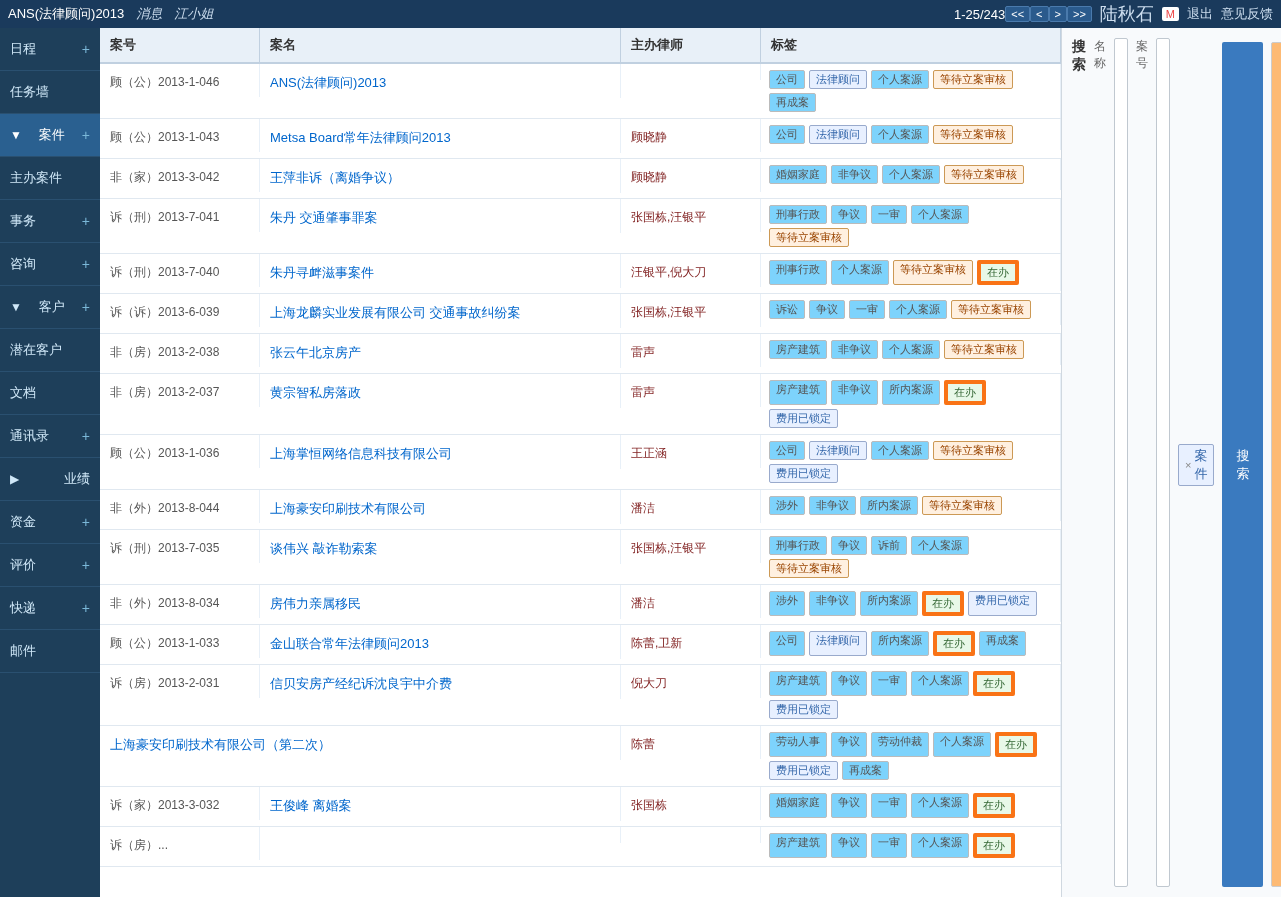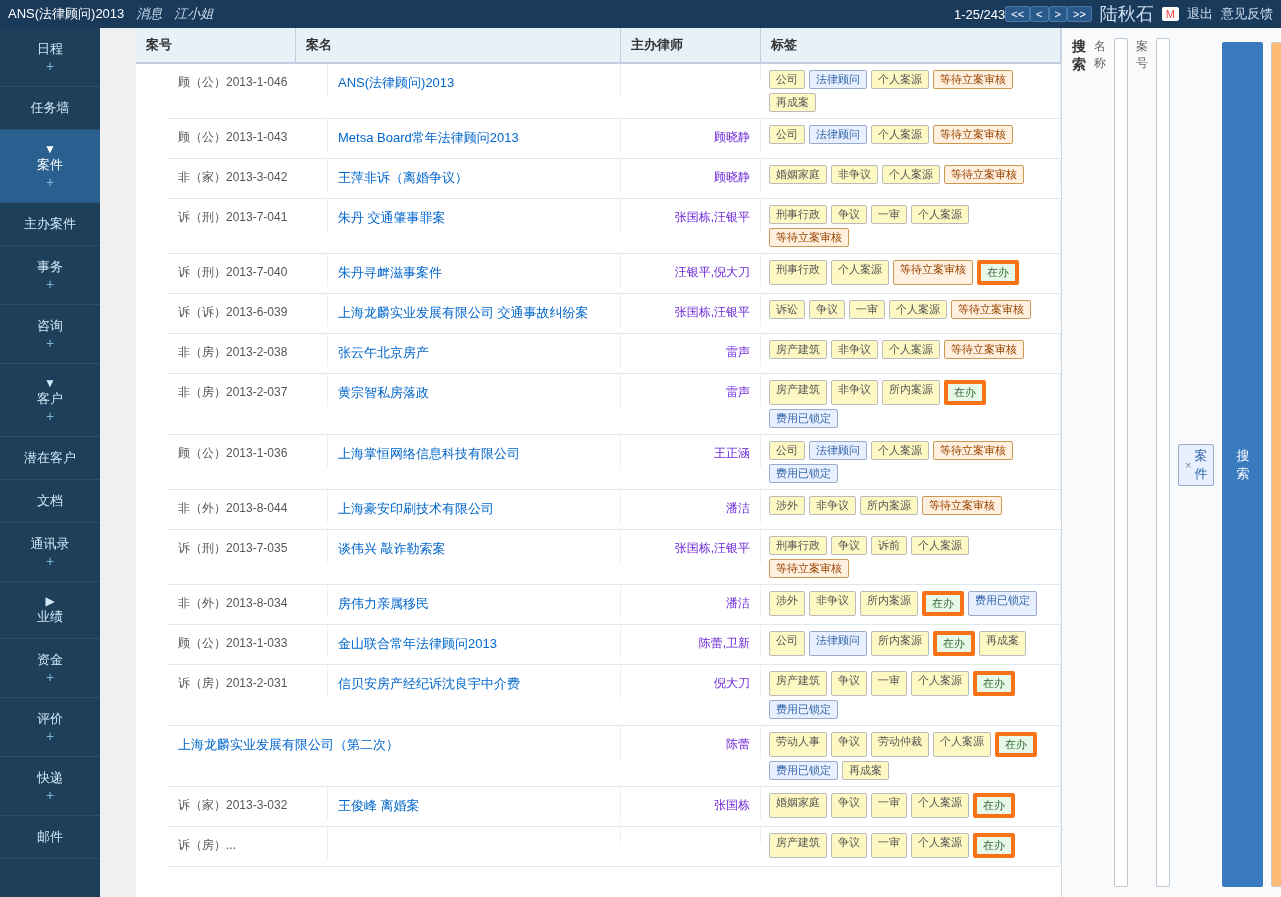--- a/index.html
+++ b/index.html
@@ -48,28 +48,27 @@
     }
     .sidebar-item {
       padding: 12px 10px;
       cursor: pointer;
       display: flex;
       align-items: center;
       justify-content: space-between;
       border-bottom: 1px solid #2a5070;
       font-size: 14px;
       color: #d0e8f8;
-      flex-direction: column;
     }
     .sidebar-item.active { background: #2a6090; color: #fff; }
     .sidebar-item .plus { font-size: 14px; color: #7bb8d8; }
     .sidebar-item .arrow { font-size: 12px; }
 
     
-    .content-area { display: flex; flex: 1; overflow: hidden; padding-left: 36px; }
+    .content-area { display: flex; flex: 1; overflow: hidden; }
 
     
     .table-panel {
       flex: 1;
       display: flex;
       flex-direction: column;
       overflow: hidden;
       background: #fff;
     }
 
@@ -86,47 +85,47 @@
       color: #333;
       border-right: 1px solid #c0d0e0;
       white-space: nowrap;
     }
     .th-case-no { width: 160px; }
     .th-case-name { flex: 1; }
     .th-lawyer { width: 140px; }
     .th-tags { width: 300px; }
 
     
-    .table-body { overflow-y: auto; flex: 1; margin-left: 32px; }
+    .table-body { overflow-y: auto; flex: 1; }
     .table-row {
       display: flex;
       border-bottom: 1px solid #e0e8f0;
       align-items: flex-start;
       min-height: 40px;
     }
     .td {
       padding: 6px 10px;
       color: #333;
       border-right: 1px solid #e8f0f8;
       word-break: break-all;
     }
     .td-case-no { width: 160px; flex-shrink: 0; color: #555; font-size: 12px; padding-top: 10px; }
     .td-case-name { flex: 1; color: #0066cc; cursor: pointer; padding-top: 10px; }
-    .td-lawyer { width: 140px; flex-shrink: 0; color: #6d28d9; font-size: 12px; padding-top: 10px; text-align: right; }
+    .td-lawyer { width: 140px; flex-shrink: 0; color: #7f1d1d; font-size: 12px; padding-top: 10px; }
     .td-tags { width: 300px; flex-shrink: 0; display: flex; flex-wrap: wrap; gap: 4px; padding: 6px 8px; }
 
     
     .tag {
       display: inline-block;
       padding: 1px 6px;
       border-radius: 2px;
       font-size: 11px;
       white-space: nowrap;
     }
-    .tag-gray { background: #fef9c3; border: 1px solid #bbb; color: #555; }
+    .tag-gray { background: #7dd3fc; border: 1px solid #bbb; color: #555; }
     .tag-blue { background: #e8f0ff; border: 1px solid #99aacc; color: #3366aa; }
     .tag-orange { background: #fff0e0; border: 1px solid #cc9955; color: #994400; }
     .tag-green { background: #e8f8e8; border: 4px solid #f97316; color: #336633; }
 
     
     .table-body::-webkit-scrollbar { width: 10px; }
     .table-body::-webkit-scrollbar-track { background: #f0f0f0; }
     .table-body::-webkit-scrollbar-thumb { background: #bbb; border-radius: 4px; }
 
     
@@ -454,21 +453,21 @@
             <div class="td td-tags">
               <span class="tag tag-gray">房产建筑</span>
               <span class="tag tag-gray">争议</span>
               <span class="tag tag-gray">一审</span>
               <span class="tag tag-gray">个人案源</span>
               <span class="tag tag-green">在办</span>
               <span class="tag tag-blue">费用已锁定</span>
             </div>
           </div>
           <div class="table-row">
-            <div class="td td-case-name">上海龙麟实业发展有限公司（第二次）</div>
+            <div class="td td-case-name">上海豪安印刷技术有限公司（第二次）</div>
             <div class="td td-lawyer">陈蕾</div>
             <div class="td td-tags">
               <span class="tag tag-gray">劳动人事</span>
               <span class="tag tag-gray">争议</span>
               <span class="tag tag-gray">劳动仲裁</span>
               <span class="tag tag-gray">个人案源</span>
               <span class="tag tag-green">在办</span>
               <span class="tag tag-blue">费用已锁定</span>
               <span class="tag tag-gray">再成案</span>
             </div>

